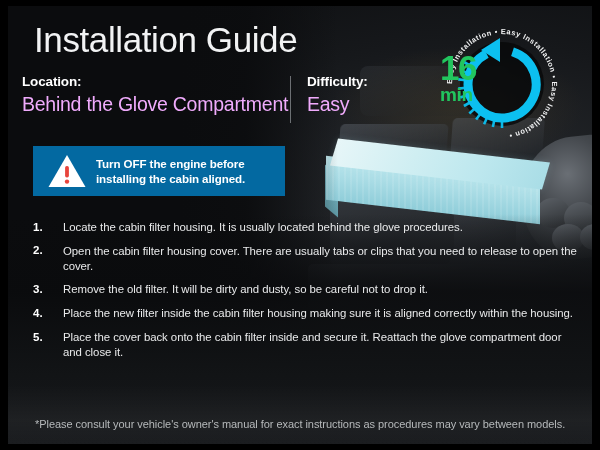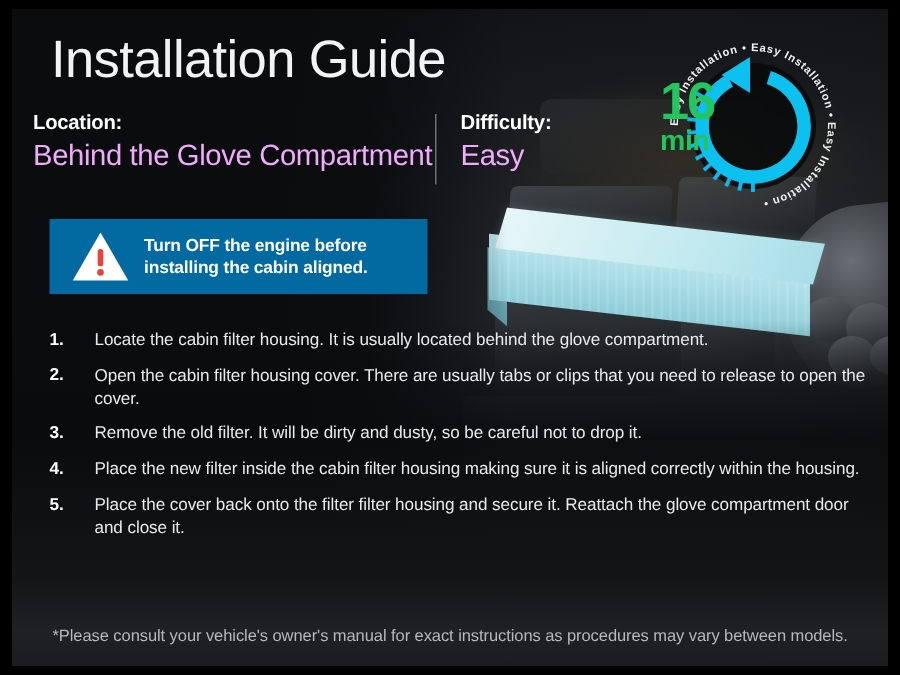--- a/index.html
+++ b/index.html
@@ -258,21 +258,21 @@
       <div>
         <div class="warn-text">Turn OFF the engine before</div>
         <div class="warn-text">installing the cabin aligned.</div>
       </div>
     </div>
 
     <div class="steps" id="steps">
         <div class="step">
           <div class="step-num">1.</div>
           <div class="step-body">
-            <div class="step-text">Locate the cabin filter housing. It is usually located behind the glove compartment.</div>
+            <div class="step-text">Locate the cabin filter housing. It is usually located behind the glove procedures.</div>
           </div>
         </div>
         <div class="step">
           <div class="step-num">2.</div>
           <div class="step-body">
             <div class="step-text">Open the cabin filter housing cover. There are usually tabs or clips that you need to release to open the cover.</div>
           </div>
         </div>
         <div class="step">
           <div class="step-num">3.</div>
@@ -282,21 +282,21 @@
         </div>
         <div class="step">
           <div class="step-num">4.</div>
           <div class="step-body">
             <div class="step-text">Place the new filter inside the cabin filter housing making sure it is aligned correctly within the housing.</div>
           </div>
         </div>
         <div class="step">
           <div class="step-num">5.</div>
           <div class="step-body">
-            <div class="step-text">Place the cover back onto the filter filter housing and secure it. Reattach the glove compartment door and close it.</div>
+            <div class="step-text">Place the cover back onto the cabin filter inside and secure it. Reattach the glove compartment door and close it.</div>
           </div>
         </div>
       </div>
 
     <div class="footer">*Please consult your vehicle's owner's manual for exact instructions as procedures may vary between models.</div>
 
   </div>
 </div>
 
 </body></html>

